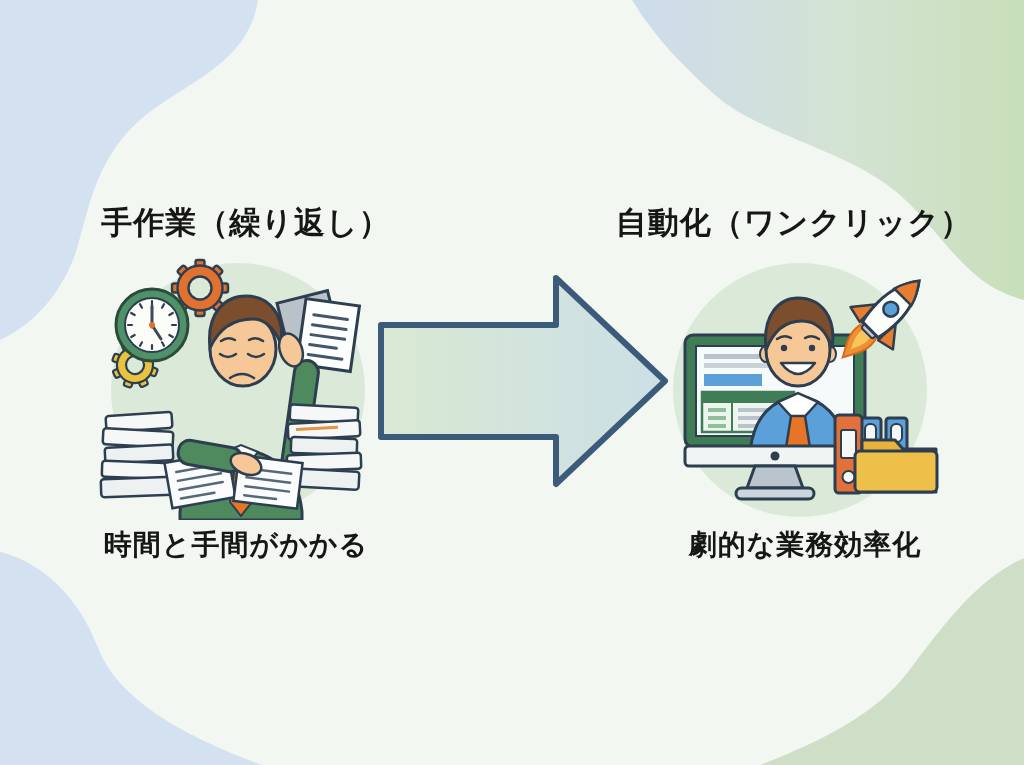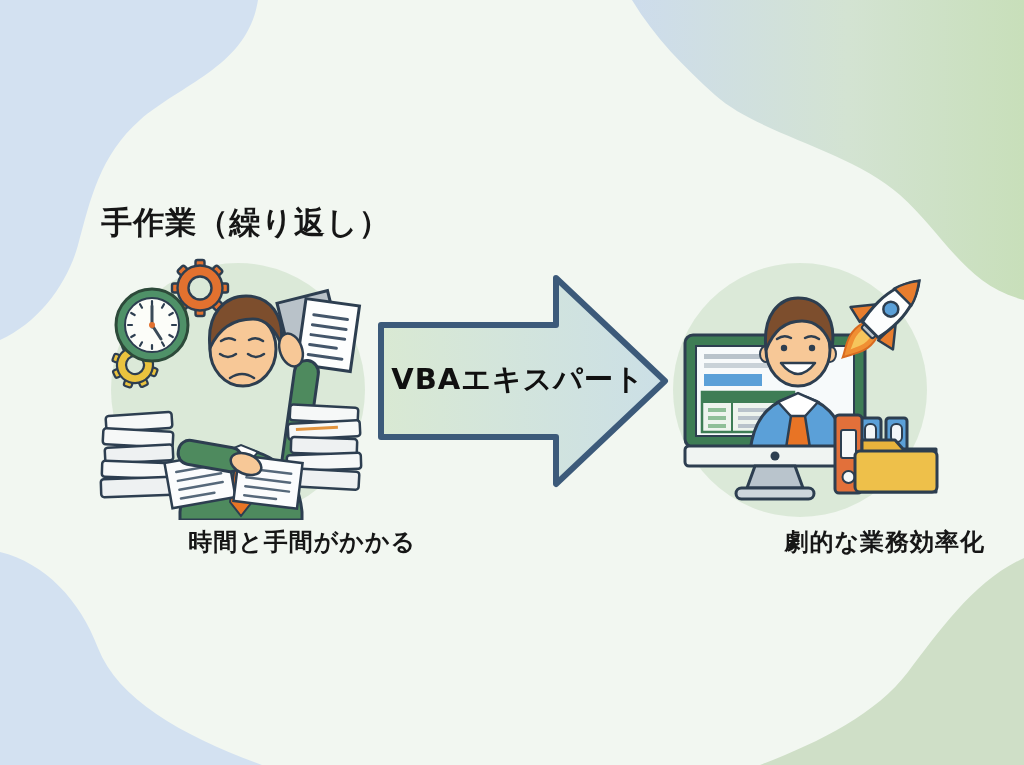--- a/index.html
+++ b/index.html
@@ -8,21 +8,21 @@
     background:#f2f7f1;
     font-family:"DejaVu Sans","Liberation Sans",sans-serif;
   }
   .bg{position:absolute;left:0;top:0;}
   .illo{position:absolute;}
   .label{
     position:absolute;text-align:center;color:#161616;font-weight:700;
     letter-spacing:1px;white-space:nowrap;
   }
   .title{font-size:31px;}
-  .caption{font-size:24px;text-align:right;}
+  .caption{font-size:28px;}
   .arrow-wrap{position:absolute;left:373px;top:270px;width:300px;height:222px;}
   .arrow-label{
     position:absolute;left:373px;top:360px;width:290px;text-align:center;
     font-size:29px;font-weight:700;color:#101010;letter-spacing:1px;white-space:nowrap;
   }
 </style>
 </head>
 <body>
 
 <div class="canvas">
@@ -40,20 +40,21 @@
       </linearGradient>
     </defs>
     <rect width="1024" height="765" fill="#f2f7f1"></rect>
     <path d="M0,0 L258,0 C248,65 185,82 140,120 C100,155 90,200 78,245 C68,282 40,322 0,340 Z" fill="#d3e1f1"></path>
     <path d="M632,0 L1024,0 L1024,300 C965,285 945,235 900,195 C850,150 760,135 715,95 C685,68 655,38 632,0 Z" fill="url(#trGrad)"></path>
     <path d="M0,552 C45,563 80,600 98,648 C118,700 185,737 262,765 L0,765 Z" fill="#d3e1f1"></path>
     <path d="M1024,558 C975,580 940,630 908,672 C876,714 820,742 760,765 L1024,765 Z" fill="#cfdfc7"></path>
   </svg>
 
   <div class="label title" style="left:66px;top:202px;width:360px;">手作業（繰り返し）</div>
+  <div class="label title" style="left:614px;top:202px;width:360px;">自動化（ワンクリック）</div>
 
   <svg class="illo" style="left:88px;top:250px;" width="306" height="270" viewBox="0 0 306 270">
     <circle cx="150" cy="140" r="127" fill="#dbe9d8"></circle>
 
     <g transform="translate(112,38)">
       <g fill="#e2712f" stroke="#2d3e50" stroke-width="2.4">
         <rect x="-4.5" y="-28" width="9" height="12" rx="2" transform="rotate(0)"></rect>
         <rect x="-4.5" y="-28" width="9" height="12" rx="2" transform="rotate(45)"></rect>
         <rect x="-4.5" y="-28" width="9" height="12" rx="2" transform="rotate(90)"></rect>
         <rect x="-4.5" y="-28" width="9" height="12" rx="2" transform="rotate(135)"></rect>
@@ -183,21 +184,20 @@
       <g transform="translate(122,206) rotate(10)">
         <rect x="-32" y="-12" width="64" height="24" rx="11" fill="#4e8a5e" stroke="#2d3e50" stroke-width="3"></rect>
       </g>
       <ellipse cx="158" cy="214" rx="16" ry="10" transform="rotate(22 158 214)" fill="#f7c897" stroke="#2d3e50" stroke-width="2.5"></ellipse>
     </g>
   </svg>
 
   <svg class="arrow-wrap" viewBox="0 0 300 222">
     <path d="M8,55 L183,55 L183,8 L292,111 L183,214 L183,167 L8,167 Z" fill="url(#arrowGrad)" stroke="#3c5a7a" stroke-width="6" stroke-linejoin="round"></path>
   </svg>
-  <div class="arrow-label">VBAエキスパート</div>
 
   <svg class="illo" style="left:650px;top:250px;" width="306" height="270" viewBox="0 0 306 270">
     <circle cx="150" cy="140" r="127" fill="#dbe9d8"></circle>
 
     <g>
       <rect x="35" y="85" width="180" height="112" rx="8" fill="#3e7d55" stroke="#2d3e50" stroke-width="3"></rect>
       <rect x="46" y="96" width="158" height="90" fill="#f7fafb" stroke="#2d3e50" stroke-width="2"></rect>
       <g>
         <rect x="54" y="104" width="86" height="5" fill="#b9c3cb"></rect>
         <rect x="54" y="113" width="64" height="5" fill="#c9d2d8"></rect>

